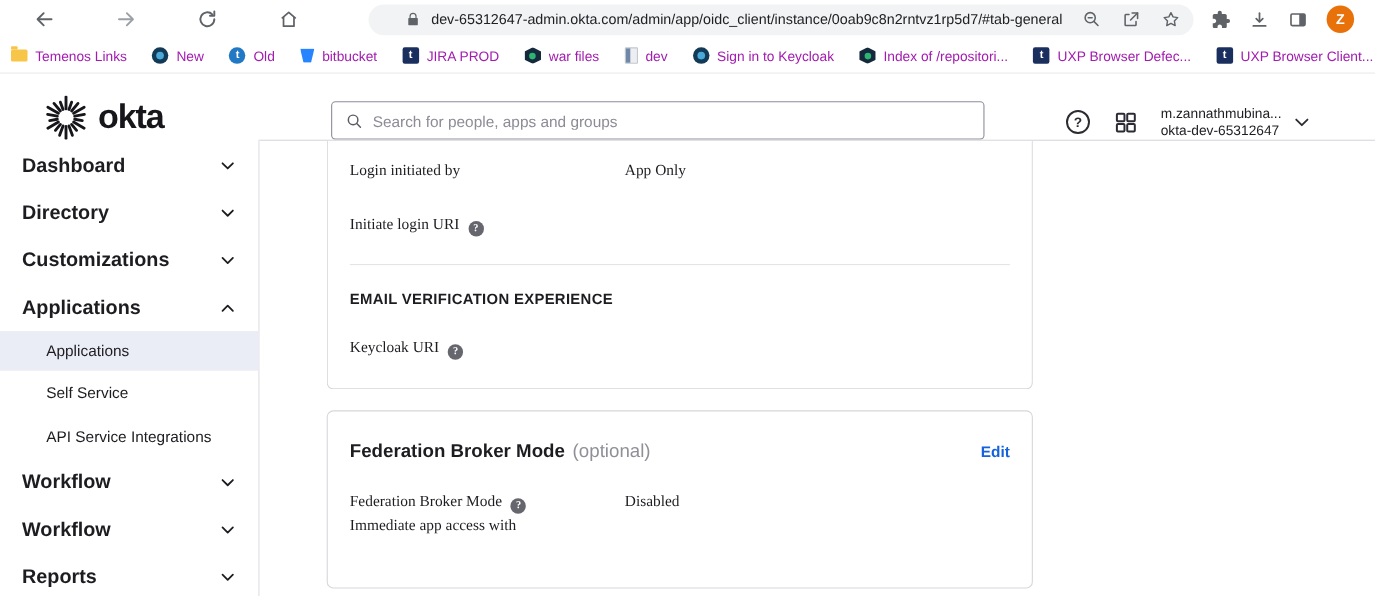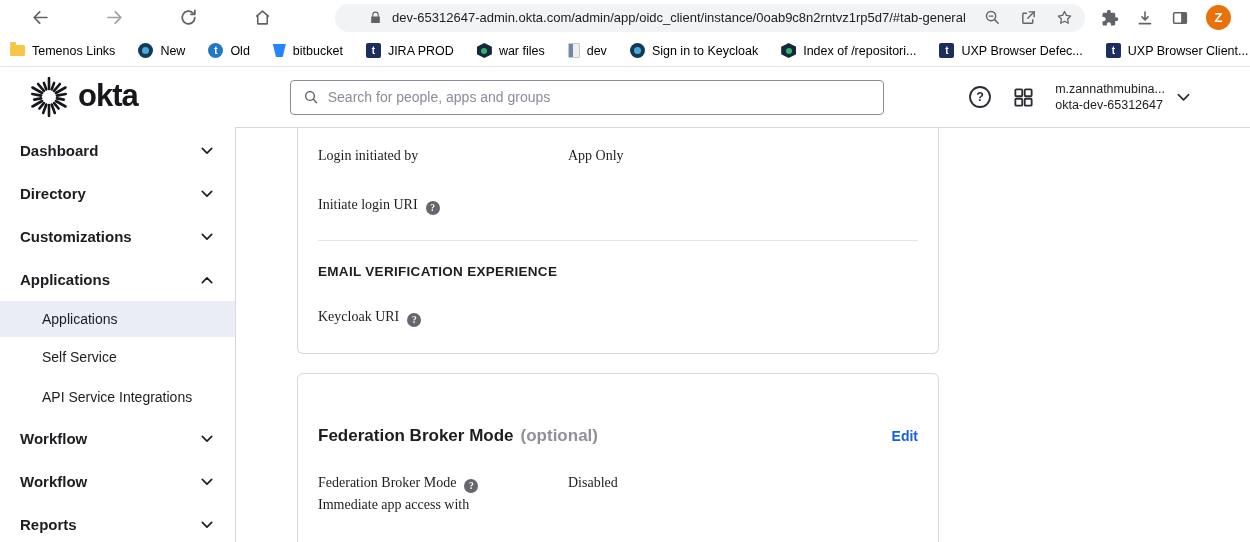--- a/index.html
+++ b/index.html
@@ -18,73 +18,73 @@
   .pill-icons svg { width:17px; height:17px; }
   .tb-right { display:flex; align-items:center; gap:17px; margin-left:16px; }
   .tb-right svg { width:18px; height:18px; }
   .avatar { width:25px; height:25px; border-radius:50%; background:#e8710a; color:#fff;
     font-size:13px; font-weight:700; display:flex; align-items:center; justify-content:center; cursor:pointer; }
 
   
   .bookmarks { height:32px; display:flex; align-items:center; padding:0 8px 0 10px; gap:23px;
     border-bottom:1px solid #e6e6e9; background:#fff; }
   .bm { display:flex; align-items:center; gap:7px; cursor:pointer; flex:none; }
-  .bm-label { font-size:12.5px; color:#000000; white-space:nowrap; }
+  .bm-label { font-size:12.5px; color:#a21caf; white-space:nowrap; }
   .bm-ic { width:16px; height:16px; flex:none; display:flex; align-items:center; justify-content:center;
     font-size:10px; font-weight:700; color:#fff; }
   .ic-folder { width:15px; height:11px; background:#f7c648; border-radius:1.5px; position:relative; }
   .ic-folder::before { content:""; position:absolute; top:-3px; left:0; width:6px; height:3px; background:#f7c648; border-radius:1px 1px 0 0; }
   .ic-circle-dark { width:15px; height:15px; border-radius:50%; background:#123a57; position:relative; }
   .ic-circle-dark::after { content:""; position:absolute; inset:4px; border-radius:50%; background:#49a8d8; }
   .ic-circle-t { width:15px; height:15px; border-radius:50%; background:#2178c4; display:flex; align-items:center; justify-content:center; }
   .ic-bucket { width:13px; height:13px; background:#2684ff; clip-path:polygon(0 0,100% 0,76% 100%,24% 100%); }
   .ic-square-t { width:15px; height:15px; border-radius:2px; background:#1b2f5e; display:flex; align-items:center; justify-content:center; }
   .ic-hex { width:15px; height:15px; background:#14293c; clip-path:polygon(50% 0,100% 25%,100% 75%,50% 100%,0 75%,0 25%); position:relative; }
   .ic-hex::after { content:""; position:absolute; inset:4.5px; border-radius:50%; background:#2db473; }
   .ic-doc { width:12px; height:15px; background:#eceef1; border:1px solid #c3c8d0; border-radius:1px; position:relative; }
   .ic-doc::before { content:""; position:absolute; left:0; top:0; bottom:0; width:4px; background:#6f87a8; }
 
   
-  .okta-header { height:60px; display:flex; align-items:center; padding:0 60px 0 29px; background:#fff; }
+  .okta-header { height:60px; display:flex; align-items:flex-end; padding:0 60px 0 40px; background:#fff; }
   .brand { display:flex; align-items:center; gap:9px; cursor:pointer; }
   .wordmark { font-size:31px; font-weight:700; letter-spacing:-1px; color:#16161b; line-height:1; padding-bottom:4px; }
   .searchbox { margin-left:152px; width:594px; height:35px; border:1px solid #8d8d9a; border-radius:4px;
     display:flex; align-items:center; padding:0 12px; gap:9px; background:#fff; }
   .searchbox input { border:none; outline:none; flex:1; font-size:14px; color:#1d1d21;
     font-family:"Liberation Sans", sans-serif; background:transparent; }
   .searchbox input::placeholder { color:#8c8c96; }
   .hdr-right { margin-left:auto; display:flex; align-items:center; gap:20px; }
   .help-ic, .grid-ic { cursor:pointer; display:flex; }
   .account { display:flex; align-items:center; gap:12px; cursor:pointer; }
   .acct-text { font-size:12.5px; line-height:16px; color:#1d1d21; }
 
   
   .shell { display:flex; height:415px; }
   .sidebar { width:236px; flex:none; border-right:1px solid #d7d7dc; padding-top:2px; background:#fff; }
   .nav-item { height:43px; display:flex; align-items:center; justify-content:space-between;
-    padding:0 22px 0 20px; font-size:15px; font-weight:700; cursor:pointer; color:#1d1d21; }
+    padding:0 22px 0 20px; font-size:18px; font-weight:700; cursor:pointer; color:#1d1d21; }
   .nav-item.sub { height:40px; font-weight:400; padding-left:42px; font-size:14px; }
   .nav-item.sub.active { height:36px; background:#eaedf5; }
   .chev { flex:none; }
 
   .main { flex:1; border-top:1px solid #d7d7dc; padding-left:61px; background:#fff; overflow:hidden; }
   .card { width:642px; background:#fff; border:1px solid #d7d7dc; border-radius:6px; }
   .card.clipped { border-top:none; border-radius:0 0 6px 6px; padding:0 20px 25px; }
   .field-row { display:flex; font-size:14px; line-height:22px;font-family:Liberation Serif, serif; }
   .field-label { width:250px; flex:none; color:#1d1d21; }
   .field-value { color:#1d1d21; }
   .info-ic { display:inline-flex; width:14px; height:14px; border-radius:50%; background:#66666e; color:#fff;
     font-size:9.5px; font-weight:700; align-items:center; justify-content:center; margin-left:8px;
     vertical-align:-2px; cursor:pointer; }
   .divider { border-top:1px solid #e3e3e8; margin-top:24px; }
   .section-heading { font-size:13.5px; font-weight:700; letter-spacing:.3px; margin-top:23px; color:#1d1d21; }
   .card.fbm { margin-top:19px; padding:26px 20px 44px; }
   .card-title-row { display:flex; align-items:baseline; }
   .card-title { font-size:17px; font-weight:700; }
-  .card-title-opt { font-size:17px; font-weight:700; color:#8f8f98; margin-left:7px;margin-top:26px; }
+  .card-title-opt { font-size:17px; font-weight:400; color:#8f8f98; margin-left:7px; }
   .edit-link { margin-left:auto; font-size:14px; font-weight:700; color:#1662dd; cursor:pointer; }
   .r1 { padding-top:17px; }
   .r2 { margin-top:27px; }
   .r3 { margin-top:27px; }
   .fbm-row { margin-top:26px; }
 </style>
 </head>
 <body>
 
 <div class="toolbar">

